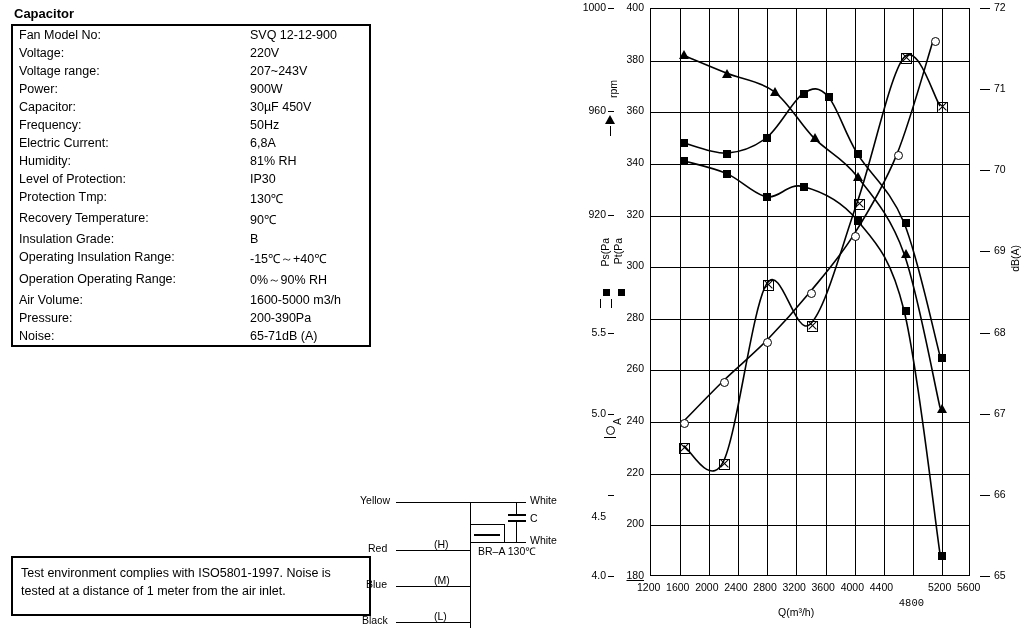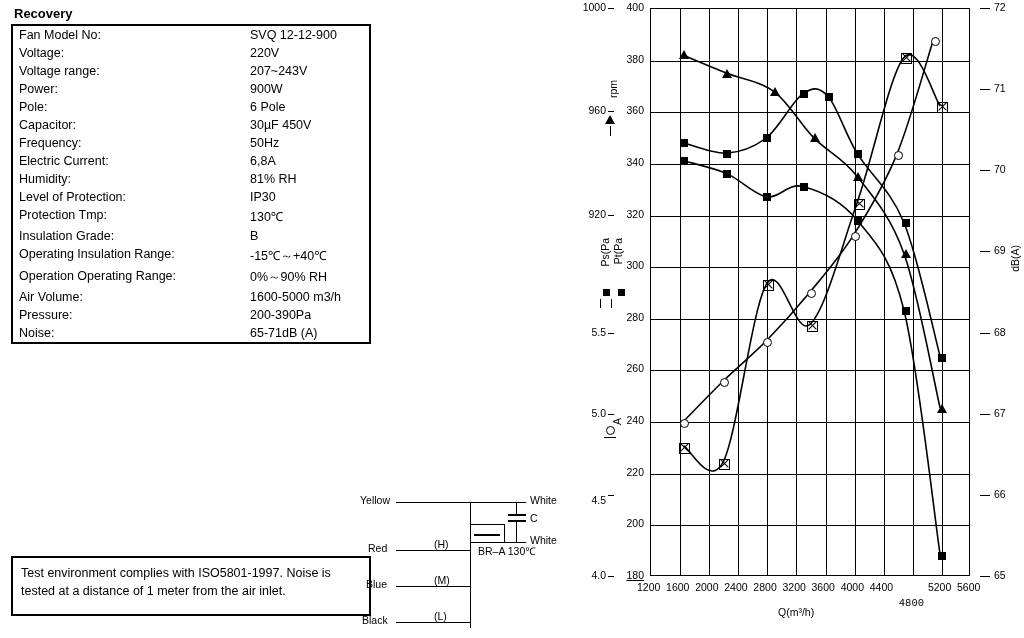--- a/index.html
+++ b/index.html
@@ -150,21 +150,21 @@
   }
   .legend-key {
     position: absolute;
     font-size: 10.5px;
     text-align: center;
   }
 </style>
 </head>
 <body>
 
-<div id="param-title">Recovery</div>
+<div id="param-title">Capacitor</div>
 
 <div id="param-table">
   <table>
     <tbody id="param-body">
         <tr>
           <td class="k">Fan Model No:</td>
           <td>SVQ 12-12-900</td>
         </tr>
         <tr>
           <td class="k">Voltage:</td>
@@ -172,24 +172,20 @@
         </tr>
         <tr>
           <td class="k">Voltage range:</td>
           <td>207~243V</td>
         </tr>
         <tr>
           <td class="k">Power:</td>
           <td>900W</td>
         </tr>
         <tr>
-          <td class="k">Pole:</td>
-          <td>6 Pole</td>
-        </tr>
-        <tr>
           <td class="k">Capacitor:</td>
           <td>30µF 450V</td>
         </tr>
         <tr>
           <td class="k">Frequency:</td>
           <td>50Hz</td>
         </tr>
         <tr>
           <td class="k">Electric Current:</td>
           <td>6,8A</td>
@@ -198,20 +194,24 @@
           <td class="k">Humidity:</td>
           <td>81% RH</td>
         </tr>
         <tr>
           <td class="k">Level of Protection:</td>
           <td>IP30</td>
         </tr>
         <tr>
           <td class="k">Protection Tmp:</td>
           <td>130℃</td>
+        </tr>
+        <tr>
+          <td class="k">Recovery Temperature:</td>
+          <td>90℃</td>
         </tr>
         <tr>
           <td class="k">Insulation Grade:</td>
           <td>B</td>
         </tr>
         <tr>
           <td class="k">Operating Insulation Range:</td>
           <td>-15℃～+40℃</td>
         </tr>
         <tr>
@@ -374,21 +374,21 @@
       <div class="axlabel" style="left: 25px; top: 52.6364px; text-align: right; width: 34px;">380</div>
       <div class="axlabel" style="left: 25px; top: 1px; text-align: right; width: 34px;">400</div>
       <div class="axlabel" style="left: -13px; top: 207.545px; text-align: right; width: 34px;">920</div>
       <div class="tick" style="left: 23px; top: 214.545px; width: 6px;"></div>
       <div class="axlabel" style="left: -13px; top: 104.273px; text-align: right; width: 34px;">960</div>
       <div class="tick" style="left: 23px; top: 111.273px; width: 6px;"></div>
       <div class="axlabel" style="left: -13px; top: 1px; text-align: right; width: 34px;">1000</div>
       <div class="tick" style="left: 23px; top: 8px; width: 6px;"></div>
       <div class="axlabel" style="left: -13px; top: 569px; text-align: right; width: 34px;">4.0</div>
       <div class="tick" style="left: 23px; top: 576px; width: 6px;"></div>
-      <div class="axlabel" style="left: -13px; top: 494px; text-align: right; width: 34px;">4.5</div>
+      <div class="axlabel" style="left: -13px; top: 510px; text-align: right; width: 34px;">4.5</div>
       <div class="tick" style="left: 23px; top: 494.857px; width: 6px;"></div>
       <div class="axlabel" style="left: -13px; top: 406.714px; text-align: right; width: 34px;">5.0</div>
       <div class="tick" style="left: 23px; top: 413.714px; width: 6px;"></div>
       <div class="axlabel" style="left: -13px; top: 325.571px; text-align: right; width: 34px;">5.5</div>
       <div class="tick" style="left: 23px; top: 332.571px; width: 6px;"></div>
       <div class="axlabel" style="left: 409px; top: 569px;">65</div>
       <div class="tick" style="left: 395px; top: 576px; width: 10px;"></div>
       <div class="axlabel" style="left: 409px; top: 487.857px;">66</div>
       <div class="tick" style="left: 395px; top: 494.857px; width: 10px;"></div>
       <div class="axlabel" style="left: 409px; top: 406.714px;">67</div>

